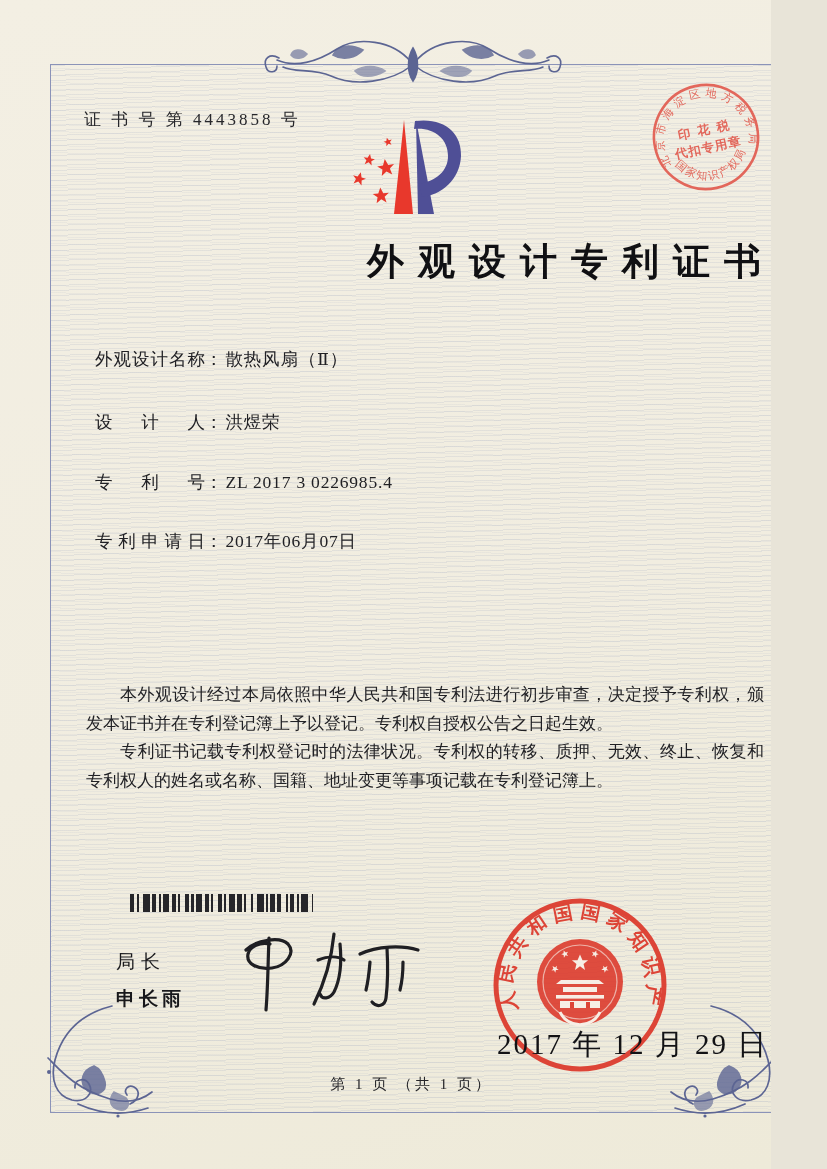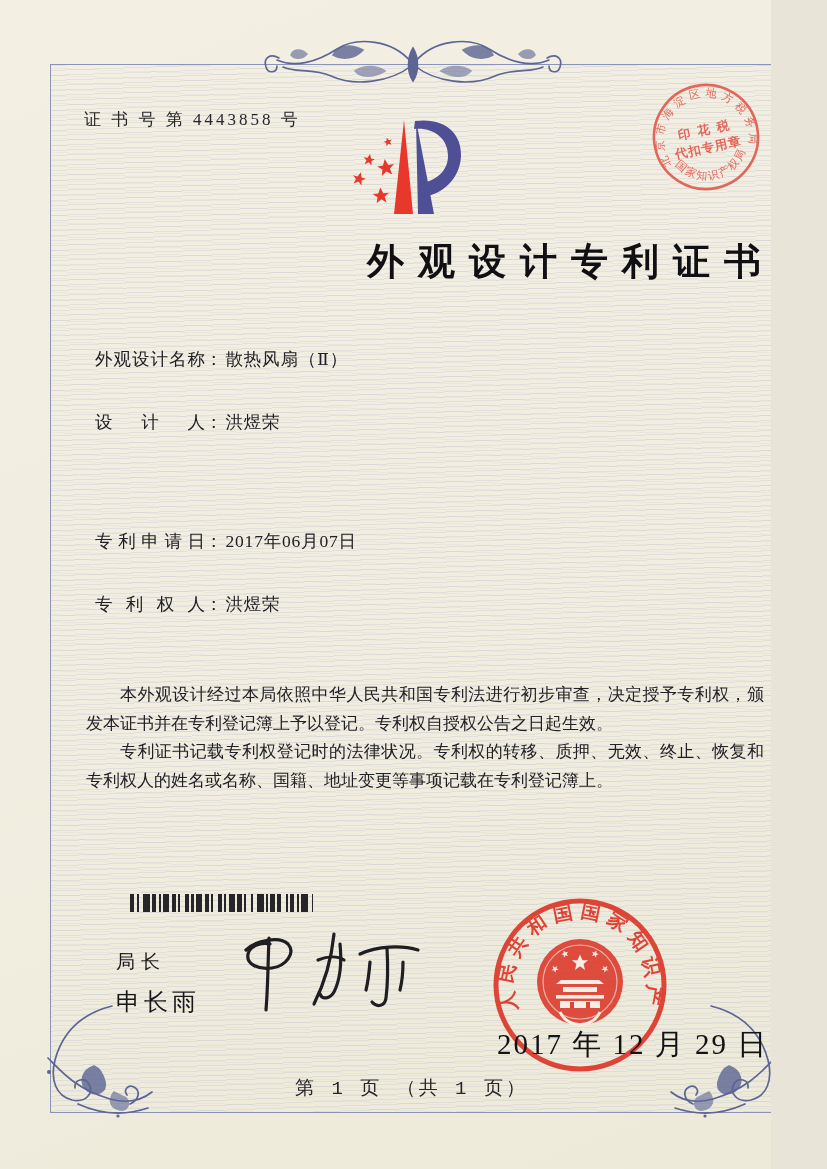--- a/index.html
+++ b/index.html
@@ -34,32 +34,32 @@
     position:absolute;left:86px;top:681px;width:678px;
     font-size:17px;line-height:28.6px;text-align:justify;color:#212125;
   }
   .body-text p{margin:0;text-indent:2em;}
   
   .barcode{position:absolute;left:130px;top:894px;width:183px;height:18px;display:flex;overflow:hidden;}
   .bc-bar{background:#26262a;height:100%;flex:none;}
   .bc-gap{background:transparent;height:100%;flex:none;}
   
   .sig-title{position:absolute;left:116px;top:949px;font-size:19px;letter-spacing:6px;color:#18181b;}
-  .sig-name{position:absolute;left:116px;top:986px;font-size:24px;letter-spacing:4px;color:#18181b;}
+  .sig-name{position:absolute;left:116px;top:986px;font-size:19px;letter-spacing:4px;color:#18181b;font-weight:bold;}
   .sig-draw{position:absolute;left:222px;top:920px;}
   
   .tax-stamp{position:absolute;left:641px;top:72px;opacity:0.88;}
   .main-seal{position:absolute;left:487px;top:892px;opacity:0.92;}
   .seal-date{
     position:absolute;left:497px;top:1025px;font-size:29px;letter-spacing:2px;
     color:#121215;white-space:nowrap;
   }
   .footer{
     position:absolute;left:48px;top:1075px;width:727px;text-align:center;
-    font-size:19px;letter-spacing:3px;color:#26262a;font-family:Liberation Mono, monospace;
+    font-size:15px;letter-spacing:3px;color:#26262a;
   }
 </style>
 </head>
 <body>
 
 <div id="page">
 
   <div class="frame-outer">
     <div class="frame-inner"></div>
   </div>
@@ -143,25 +143,25 @@
   </svg>
 
   <div class="title">外观设计专利证书</div>
 
   <div class="field" style="top:347px">
     <span class="flabel">外观设计名称</span><span class="fcolon">：</span><span class="fvalue">散热风扇（Ⅱ）</span>
   </div>
   <div class="field" style="top:410px">
     <span class="flabel">设计人</span><span class="fcolon">：</span><span class="fvalue">洪煜荣</span>
   </div>
+  <div class="field" style="top:470px">
+    <span class="flabel">专利号</span><span class="fcolon">：</span><span class="fvalue">ZL 2017 3 0226985.4</span>
+  </div>
   <div class="field" style="top:529px">
     <span class="flabel">专利申请日</span><span class="fcolon">：</span><span class="fvalue">2017年06月07日</span>
-  </div>
-  <div class="field" style="top:592px">
-    <span class="flabel">专利权人</span><span class="fcolon">：</span><span class="fvalue">洪煜荣</span>
   </div>
 
   <div class="body-text">
     <p>本外观设计经过本局依照中华人民共和国专利法进行初步审查，决定授予专利权，颁发本证书并在专利登记簿上予以登记。专利权自授权公告之日起生效。</p>
     <p>专利证书记载专利权登记时的法律状况。专利权的转移、质押、无效、终止、恢复和专利权人的姓名或名称、国籍、地址变更等事项记载在专利登记簿上。</p>
   </div>
 
   <div class="barcode">
       <span class="bc-bar" style="width: 4.4px;"></span>
       <span class="bc-gap" style="width: 2.2px;"></span>

